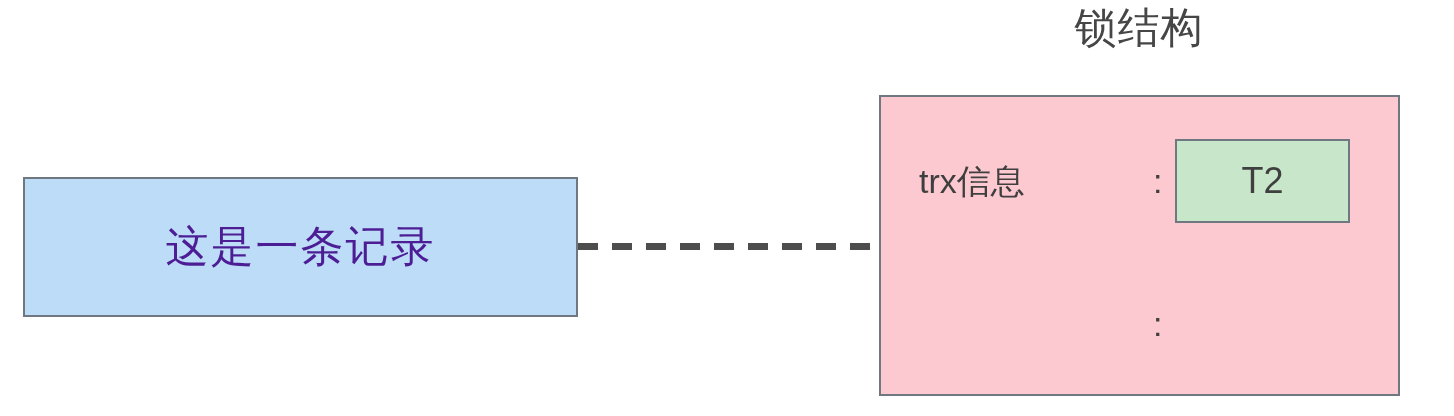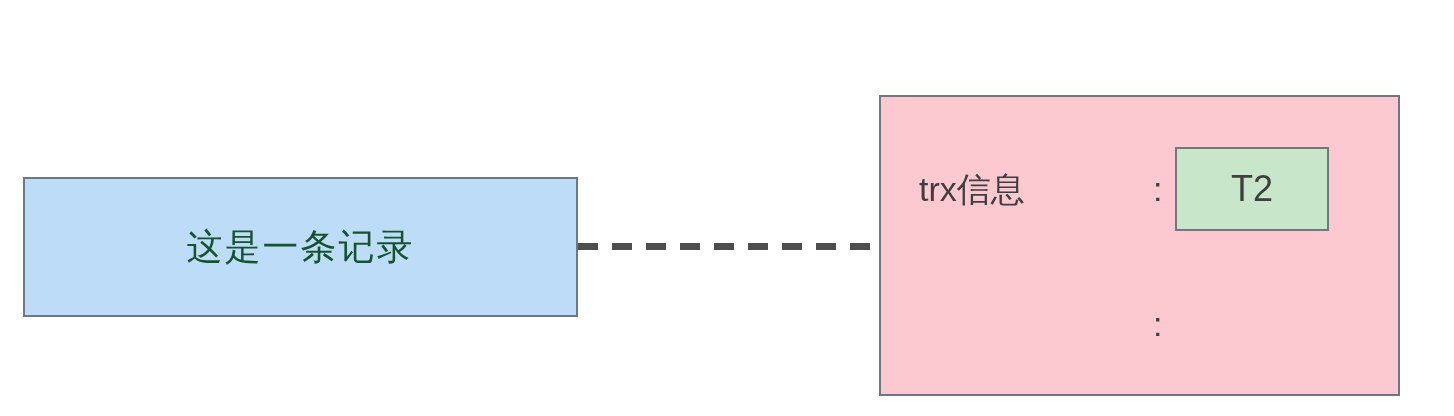--- a/index.html
+++ b/index.html
@@ -40,22 +40,22 @@
     width: 555px;
     height: 140px;
     background: #bcdcf7;
     border: 2px solid #6f7781;
     box-sizing: border-box;
     display: flex;
     align-items: center;
     justify-content: center;
   }
   .record-label {
-    font-size: 36px;
-    color: #14532d;
+    font-size: 43px;
+    color: #4c1d95;
     letter-spacing: 2px;
     white-space: nowrap;
   }
 
   
   .connector {
     position: absolute;
     left: 578px;
     top: 243px;
     width: 302px;
@@ -76,21 +76,21 @@
   }
 
   .lock-row {
     position: absolute;
     left: 0;
     width: 100%;
     height: 84px;
     display: flex;
     align-items: center;
   }
-  .lock-row.row-0 { top: 50px; }
+  .lock-row.row-0 { top: 42px; }
   .lock-row.row-1 { top: 185px; }
 
   .field-name {
     position: absolute;
     left: 38px;
     font-size: 34px;
     color: #3f3f3f;
     white-space: nowrap;
     line-height: 84px;
   }
@@ -98,40 +98,41 @@
     position: absolute;
     left: 272px;
     font-size: 34px;
     color: #3f3f3f;
     line-height: 84px;
   }
   .field-value-box {
     position: absolute;
     left: 294px;
     top: 0;
-    width: 154px;
+    width: 175px;
     height: 84px;
     background: #c8e6c9;
     border: 2px solid #6f7781;
     box-sizing: border-box;
     display: flex;
     align-items: center;
     justify-content: center;
   }
   .field-value-text {
     font-size: 36px;
     color: #3f3f3f;
     white-space: nowrap;
   }
 </style>
 </head>
 <body>
 
 <div id="canvas">
 
+  <div class="diagram-title">锁结构</div>
 
   <div class="record-box">
     <span class="record-label">这是一条记录</span>
   </div>
 
   <div class="connector">
     <svg width="302" height="7" viewBox="0 0 302 7" xmlns="http://www.w3.org/2000/svg">
       <line x1="0" y1="3.5" x2="302" y2="3.5" stroke="#4d4d4d" stroke-width="7" stroke-dasharray="20 14" stroke-linecap="butt"></line>
     </svg>
   </div>

